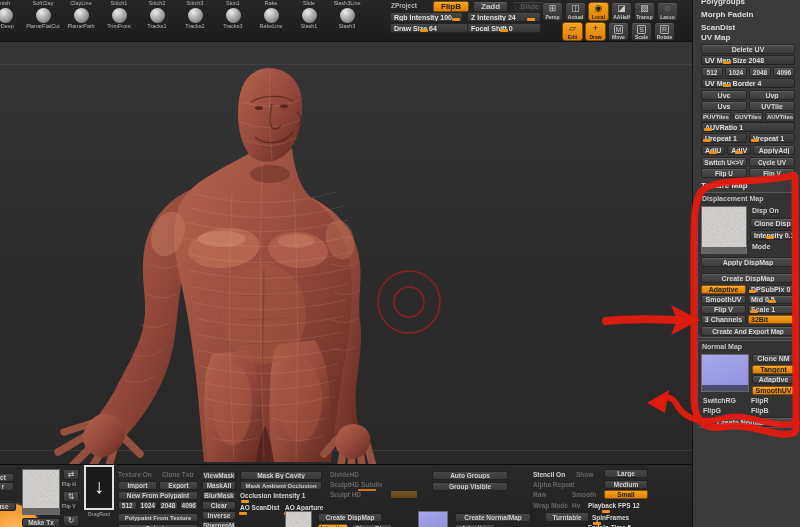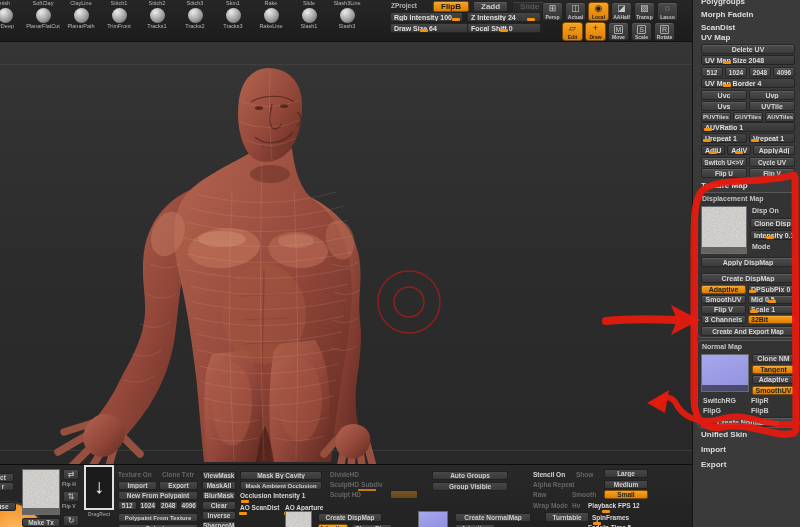--- a/index.html
+++ b/index.html
@@ -474,26 +474,20 @@
             <div class="flat" style="height:9px;line-height:9px">FlipR</div>
           </div>
           <div class="row" style="height:9px">
             <div class="flat" style="height:9px;line-height:9px">FlipG</div>
             <div class="flat" style="height:9px;line-height:9px">FlipB</div>
           </div>
         </div>
       <div class="btn sp" style="left:3px;top:76px;width:94px">Create NormalMap</div>
     </div>
 
-    <div class="rp" style="top:430px">
-
-    <div class="hdr" style="margin-bottom:6px">Unified Skin</div>
-        <div class="hdr" style="margin-bottom:6px">Import</div>
-        <div class="hdr" style="margin-bottom:6px">Export</div>
-      </div>
   </div>
 
   <div class="bottom-toolbar">
     <div class="wheel"></div>
     <div class="bbtn" style="left:-8px;top:8px;width:22px">ct</div>
     <div class="bbtn" style="left:-8px;top:17px;width:22px">r</div>
     <div class="bbtn" style="left:-10px;top:37px;width:26px">use</div>
 
     <div class="thumb" style="left:22px;top:4px;width:38px;height:46px">
       <svg class="noise-rect">

